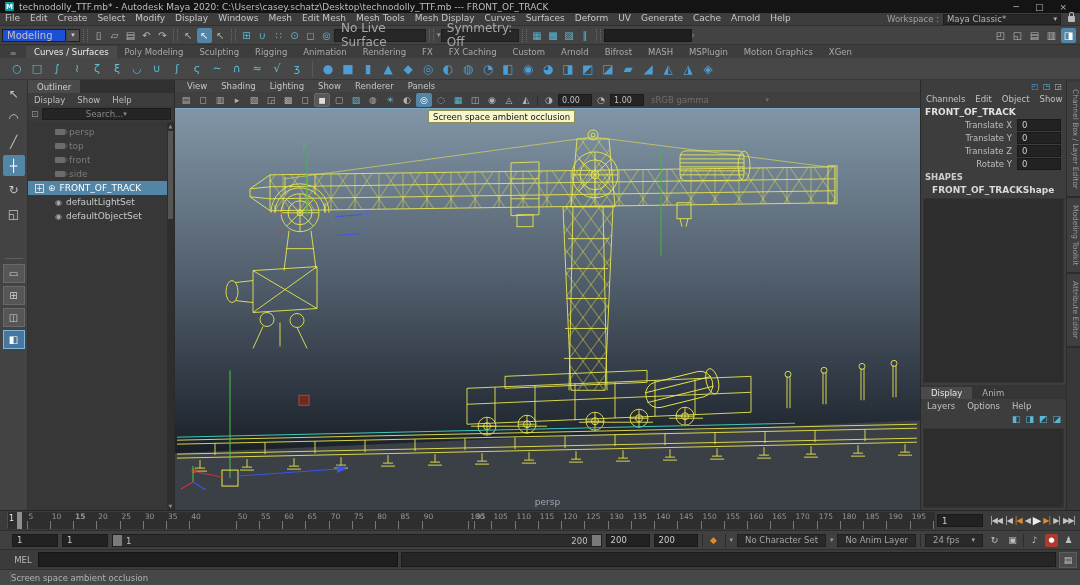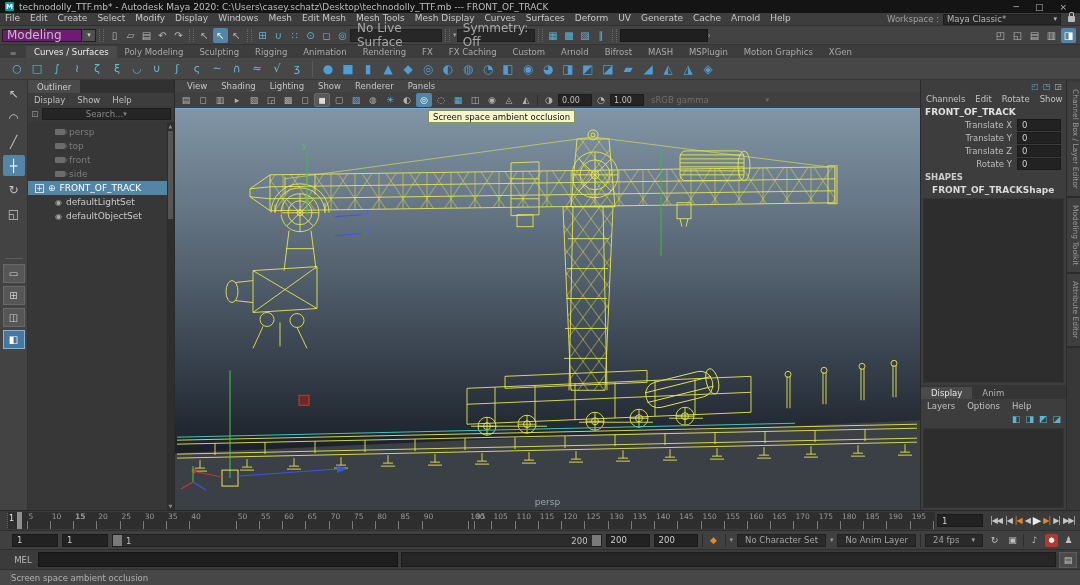--- a/index.html
+++ b/index.html
@@ -18,21 +18,21 @@
   .menu-item{padding:0 5px}
   .workspace{margin-left:auto;display:flex;align-items:center;gap:4px;color:#9f9f9f;padding-right:5px;font-size:8.5px}
   .ws-select{background:#272727;border:1px solid #1e1e1e;width:118px;height:11px;display:flex;align-items:center;justify-content:space-between;padding:0 3px;color:#b5b5b5}
   .lock{width:7px;height:6px;background:#b9b9b9;position:relative;margin-left:3px;border-radius:1px}
   .lock:before{content:"";position:absolute;left:1px;top:-4px;width:3px;height:4px;border:1px solid #b9b9b9;border-bottom:none;border-radius:2px 2px 0 0}
 
   
   .statusline{height:19px;background:#434343;display:flex;align-items:center;font-size:9px;border-bottom:1px solid #333;padding-left:2px}
   .sl-grip{width:5px;height:13px;border-left:1px dotted #6a6a6a;border-right:1px dotted #6a6a6a;margin:0 3px}
   .sl-group{display:flex;align-items:center;gap:1px}
-  .mode-select{background:#701a75;border:1px solid #1e1e1e;width:80px;height:13px;display:flex;align-items:center;padding:0 4px;color:#c0c0c0;font-size:12px}
+  .mode-select{background:#1d4ed8;border:1px solid #1e1e1e;width:64px;height:13px;display:flex;align-items:center;padding:0 4px;color:#c0c0c0;font-size:10px}
   .mode-arrow{background:#4f4f4f;width:13px;height:13px;border:1px solid #1e1e1e;border-left:none;font-size:7px;color:#ccc}
   .sl-icon{width:15px;height:15px;color:#b9b9b9;font-size:10px;display:flex;align-items:center;justify-content:center;border-radius:2px}
   .sl-icon.teal{color:#58b7d3}
   .sl-icon.active{background:#5285a6;color:#fff}
   .sl-field{background:#272727;border:1px solid #1e1e1e;height:13px;color:#a8a8a8;font-size:12px;display:flex;align-items:center;justify-content:center;padding:0 6px}
   .sl-input{background:#1f1f1f;border:1px solid #181818;height:13px;width:88px}
   .sl-right{margin-left:auto;display:flex;gap:2px;padding-right:4px}
 
   
   .shelf-tabs{height:13px;background:#3d3d3d;display:flex;align-items:flex-end;font-size:8.5px;color:#a9a9a9}
@@ -583,21 +583,21 @@
     <div class="rightpanel">
       <div class="cb">
         <div class="cb-topicons" id="cb-topicons">
             <span class="i1">◰</span>
             <span class="i2">◳</span>
             <span class="i3">◲</span>
           </div>
         <div class="cb-menus" id="cb-menus">
             <div class="cb-menu">Channels</div>
             <div class="cb-menu">Edit</div>
-            <div class="cb-menu">Rotate</div>
+            <div class="cb-menu">Object</div>
             <div class="cb-menu">Show</div>
           </div>
         <div class="cb-obj">FRONT_OF_TRACK</div>
         <div id="cb-rows">
             <div class="cb-row">
               <span class="cb-attr">Translate X</span>
               <div class="cb-val">0</div>
             </div>
             <div class="cb-row">
               <span class="cb-attr">Translate Y</span>

